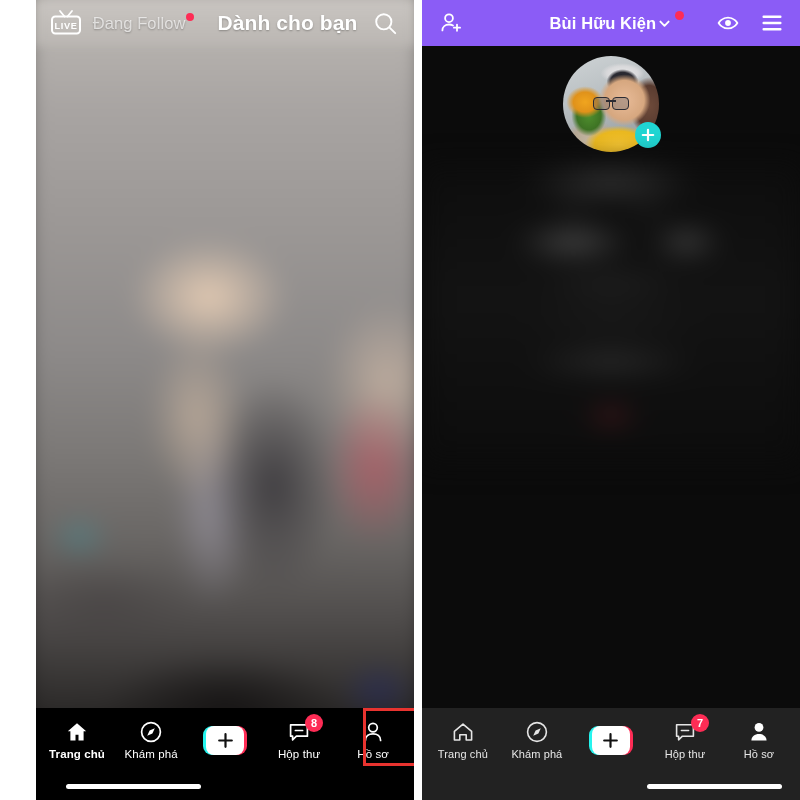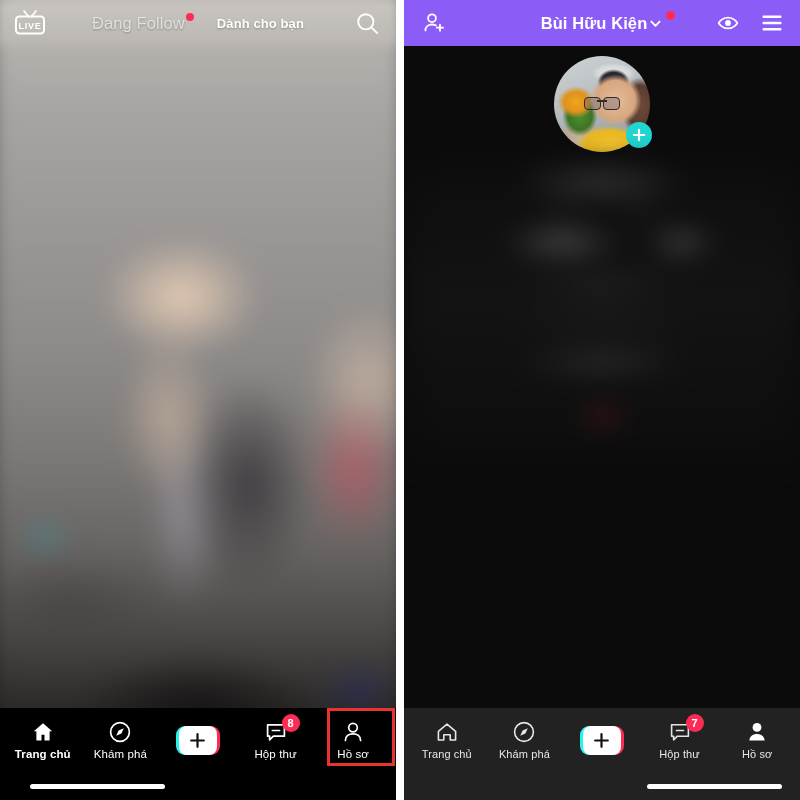--- a/index.html
+++ b/index.html
@@ -6,21 +6,21 @@
   html,body{
     width:800px; height:800px; overflow:hidden;
     background:#ffffff;
     font-family:"Liberation Sans", sans-serif;
     -webkit-font-smoothing:antialiased;
   }
   #root{ position:relative; width:800px; height:800px; display:flex; }
 
   
   .panel{ position:relative; height:800px; overflow:hidden; }
-  #panel-left { width:396px; background:#000; }
+  #panel-left { width:396px; background:#000;margin-left:36px; }
   .gap       { width:8px; height:800px; background:#ffffff; }
   #panel-right{ width:396px; background:#0b0b0b; }
 
   
   .video-bg{
     position:absolute; inset:0;
     background:
       radial-gradient(ellipse 120px 90px at 46% 38%, rgba(243,214,186,.85) 0%, rgba(200,175,155,0) 62%),
       radial-gradient(ellipse 70px 120px at 43% 52%, rgba(225,198,172,.55) 0%, rgba(180,160,145,0) 65%),
       radial-gradient(ellipse 90px 150px at 62% 60%, rgba(58,56,60,.92) 0%, rgba(60,58,62,0) 68%),
@@ -57,21 +57,21 @@
   .live-badge svg{ width:34px; height:28px; }
   .l-tabs{
     position:absolute; left:0; right:0; top:0; height:46px;
     display:flex; align-items:center; justify-content:center; gap:32px;
   }
   .l-tab{
     position:relative; color:rgba(255,255,255,.66);
     font-size:16.5px; letter-spacing:.1px; white-space:nowrap;
     text-shadow:0 1px 2px rgba(0,0,0,.28);
   }
-  .l-tab.active{ color:#fff; font-weight:bold; font-size:13px; }
+  .l-tab.active{ color:#fff; font-weight:bold; font-size:21px; }
   .tab-dot{
     position:absolute; right:-9px; top:-1px;
     width:8px; height:8px; border-radius:50%; background:#fe2c55;
   }
   .search-btn{
     position:absolute; right:14px; top:8px;
     width:30px; height:30px; display:flex; align-items:center; justify-content:center;
   }
   .search-btn svg{ width:25px; height:25px; }
 

